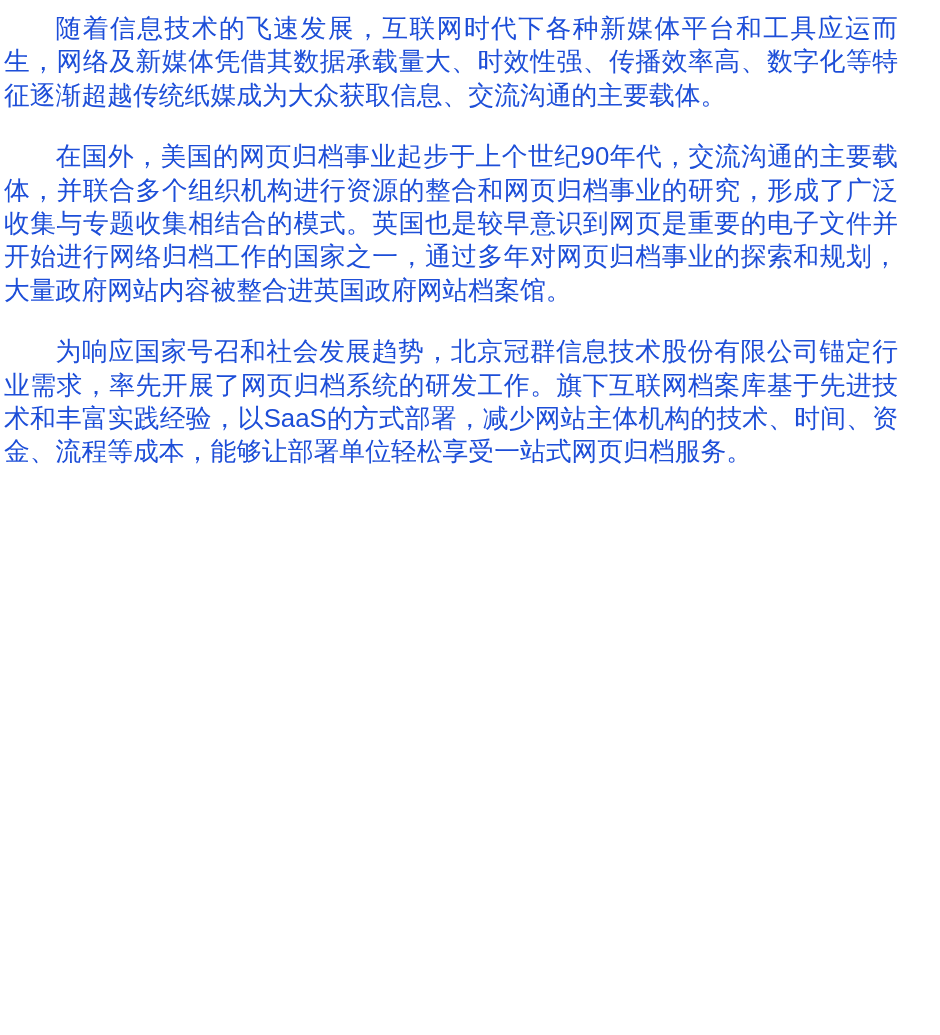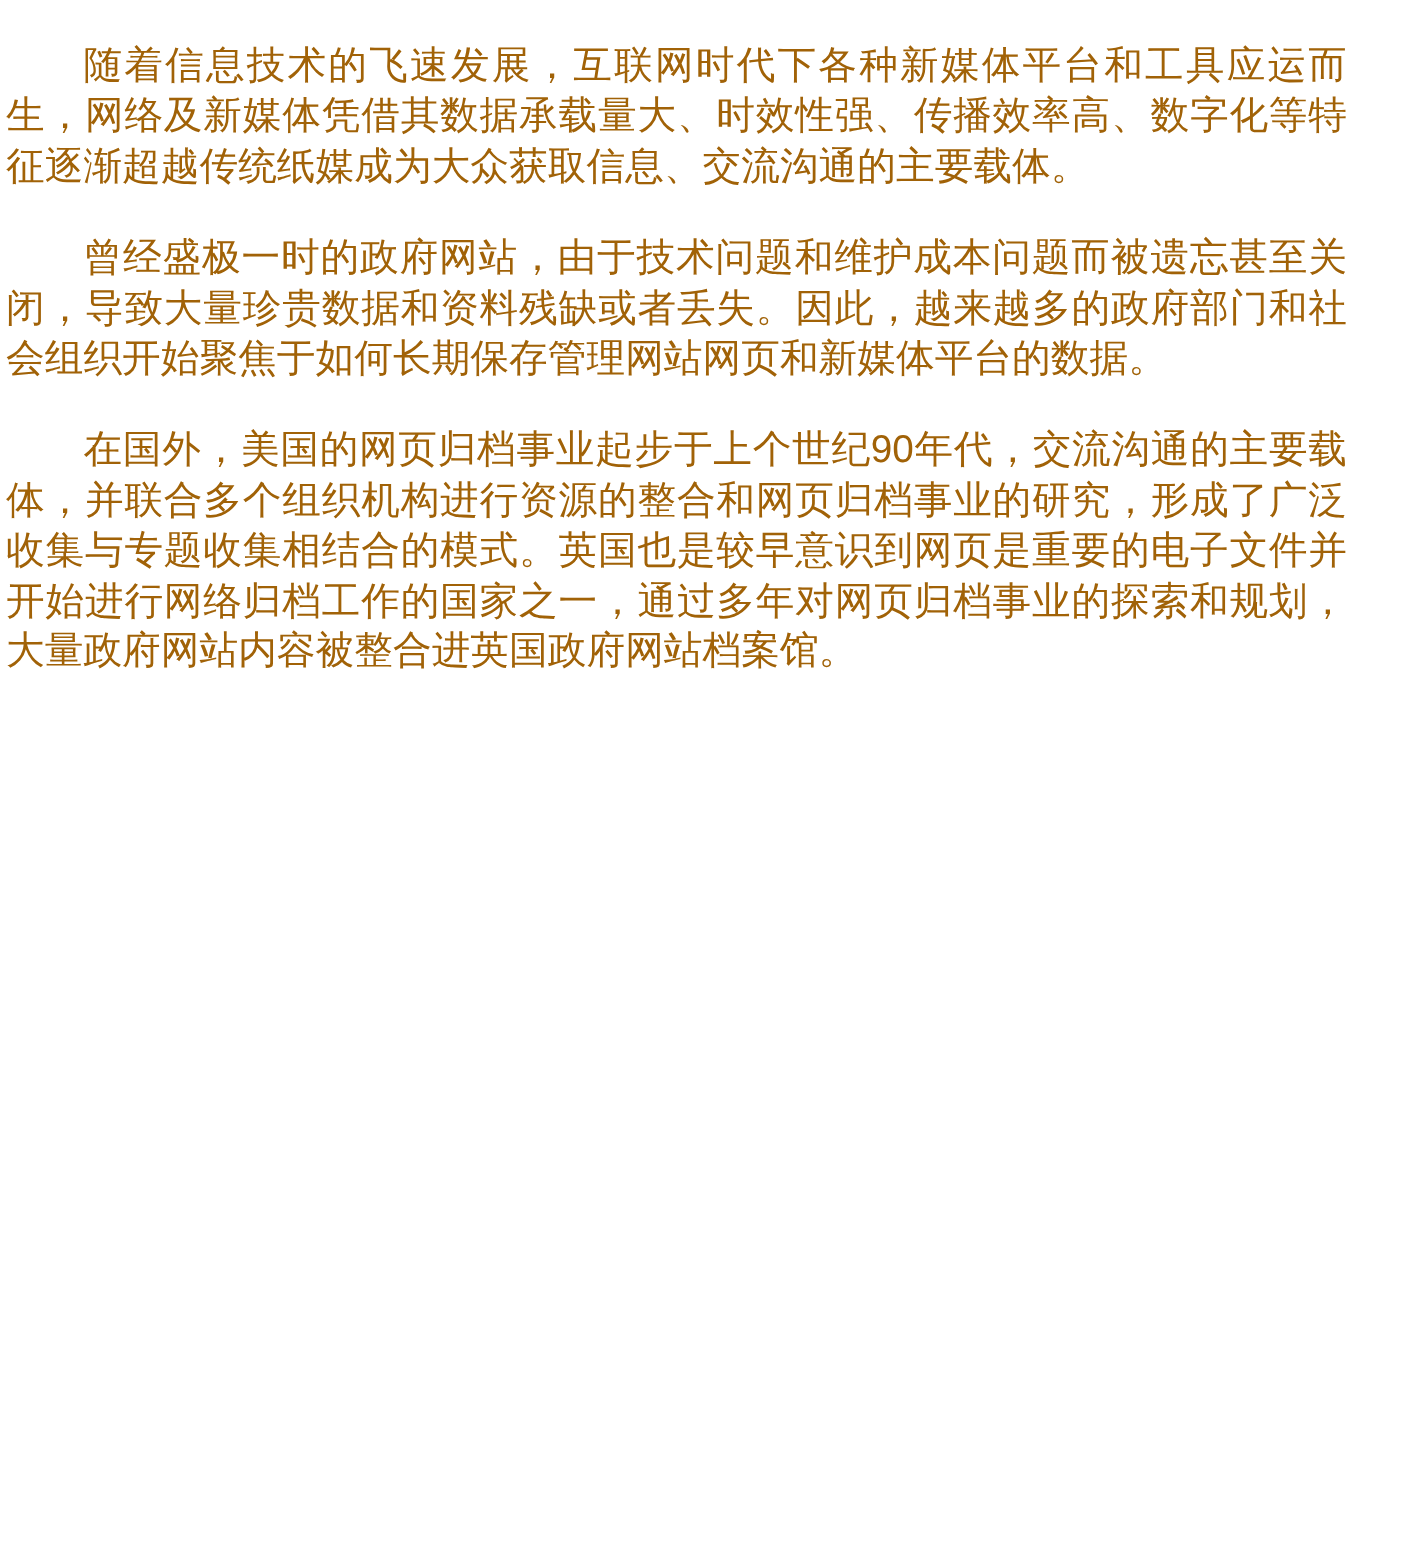--- a/index.html
+++ b/index.html
@@ -8,38 +8,38 @@
     background: #ffffff;
   }
   body {
     width: 940px;
     min-height: 1035px;
     overflow: hidden;
   }
   .page {
     box-sizing: border-box;
     width: 904px;
-    padding: 28px 6px 18px 4px;
+    padding: 12px 6px 18px 4px;
     font-family: "Liberation Sans", sans-serif;
     font-size: 25.8px;
     line-height: 33.4px;
     font-weight: 500;
-    color: #a16207;
+    color: #1d4ed8;
     text-align: justify;
     letter-spacing: 0;
     word-break: break-all;
   }
   .page p {
     margin: 0 0 28px 0;
     text-indent: 2em;
   }
   .page p:last-child {
     margin-bottom: 0;
   }
 </style>
 </head>
 <body>
 
 <main class="page">
   <p>随着信息技术的飞速发展，互联网时代下各种新媒体平台和工具应运而生，网络及新媒体凭借其数据承载量大、时效性强、传播效率高、数字化等特征逐渐超越传统纸媒成为大众获取信息、交流沟通的主要载体。</p>
-  <p>曾经盛极一时的政府网站，由于技术问题和维护成本问题而被遗忘甚至关闭，导致大量珍贵数据和资料残缺或者丢失。因此，越来越多的政府部门和社会组织开始聚焦于如何长期保存管理网站网页和新媒体平台的数据。</p>
   <p>在国外，美国的网页归档事业起步于上个世纪90年代，交流沟通的主要载体，并联合多个组织机构进行资源的整合和网页归档事业的研究，形成了广泛收集与专题收集相结合的模式。英国也是较早意识到网页是重要的电子文件并开始进行网络归档工作的国家之一，通过多年对网页归档事业的探索和规划，大量政府网站内容被整合进英国政府网站档案馆。</p>
+  <p>为响应国家号召和社会发展趋势，北京冠群信息技术股份有限公司锚定行业需求，率先开展了网页归档系统的研发工作。旗下互联网档案库基于先进技术和丰富实践经验，以SaaS的方式部署，减少网站主体机构的技术、时间、资金、流程等成本，能够让部署单位轻松享受一站式网页归档服务。</p>
 </main>
 
 </body></html>

